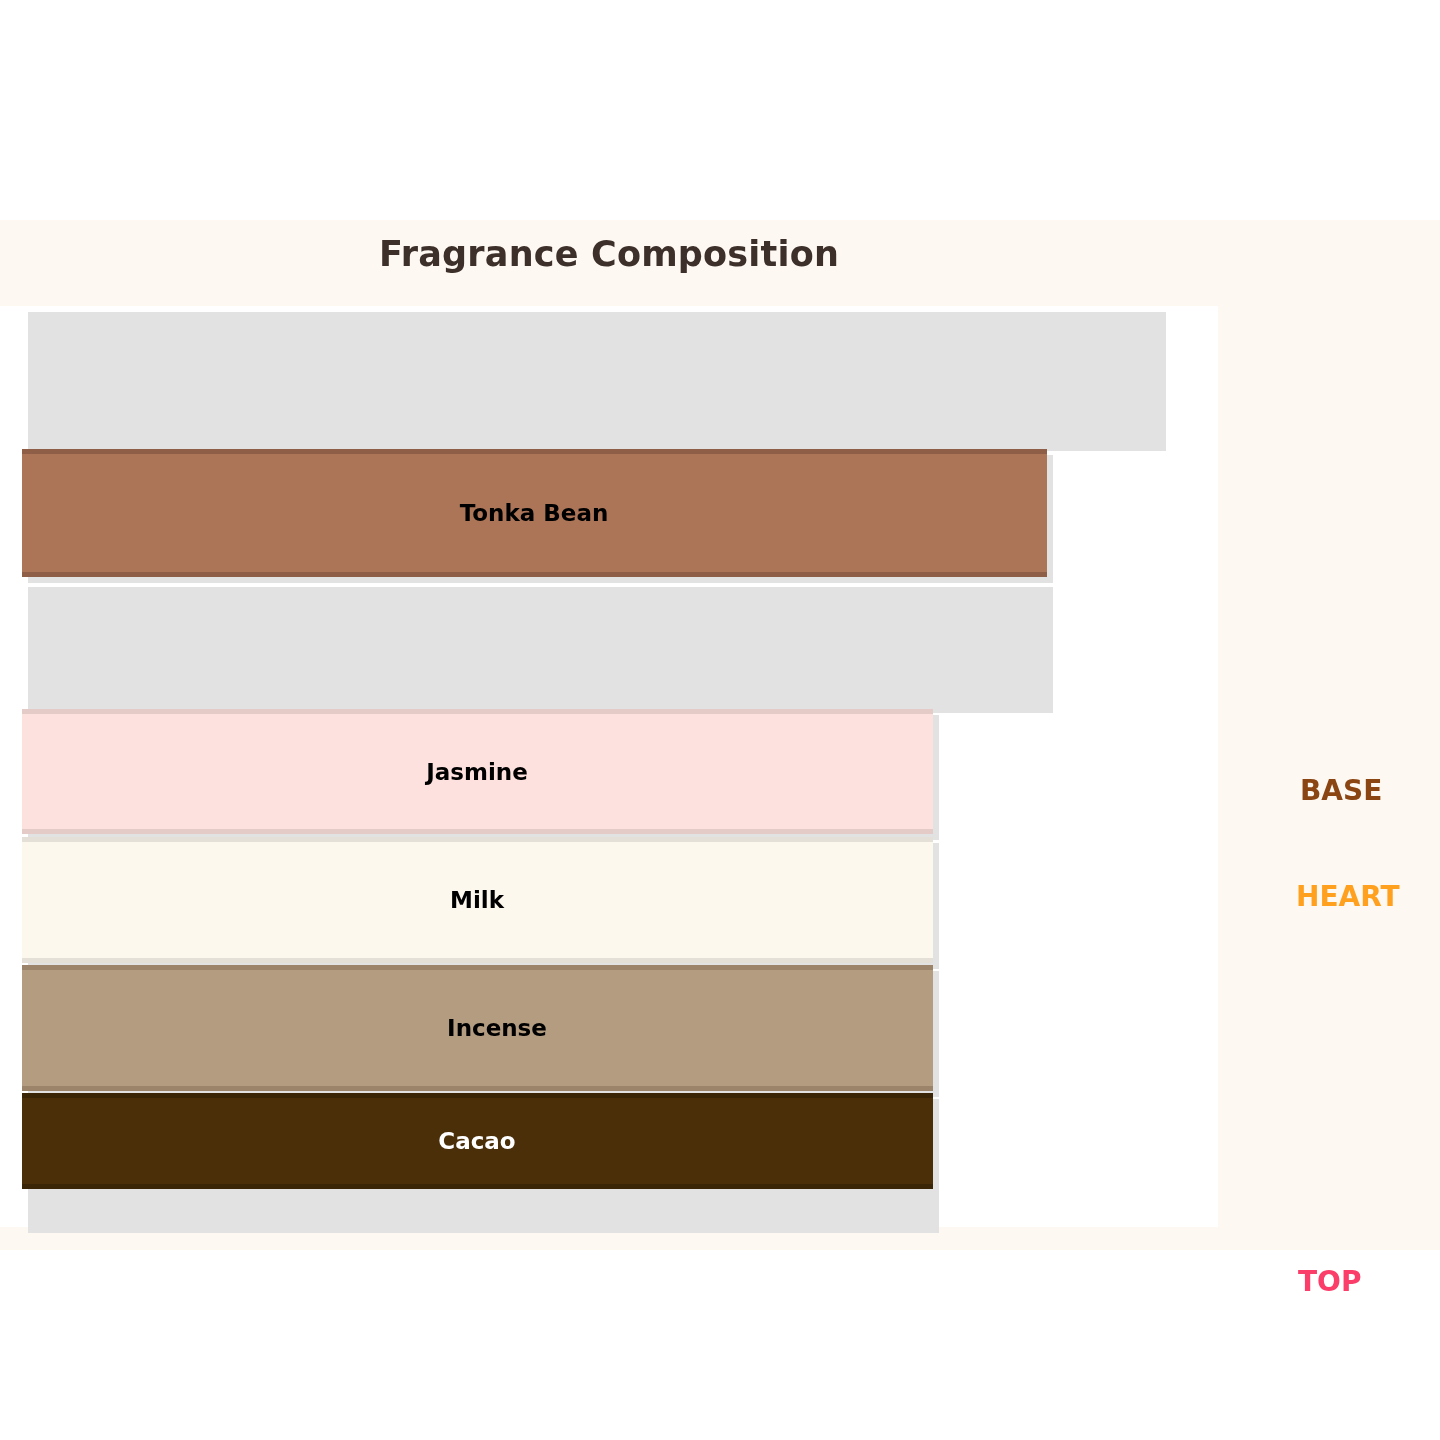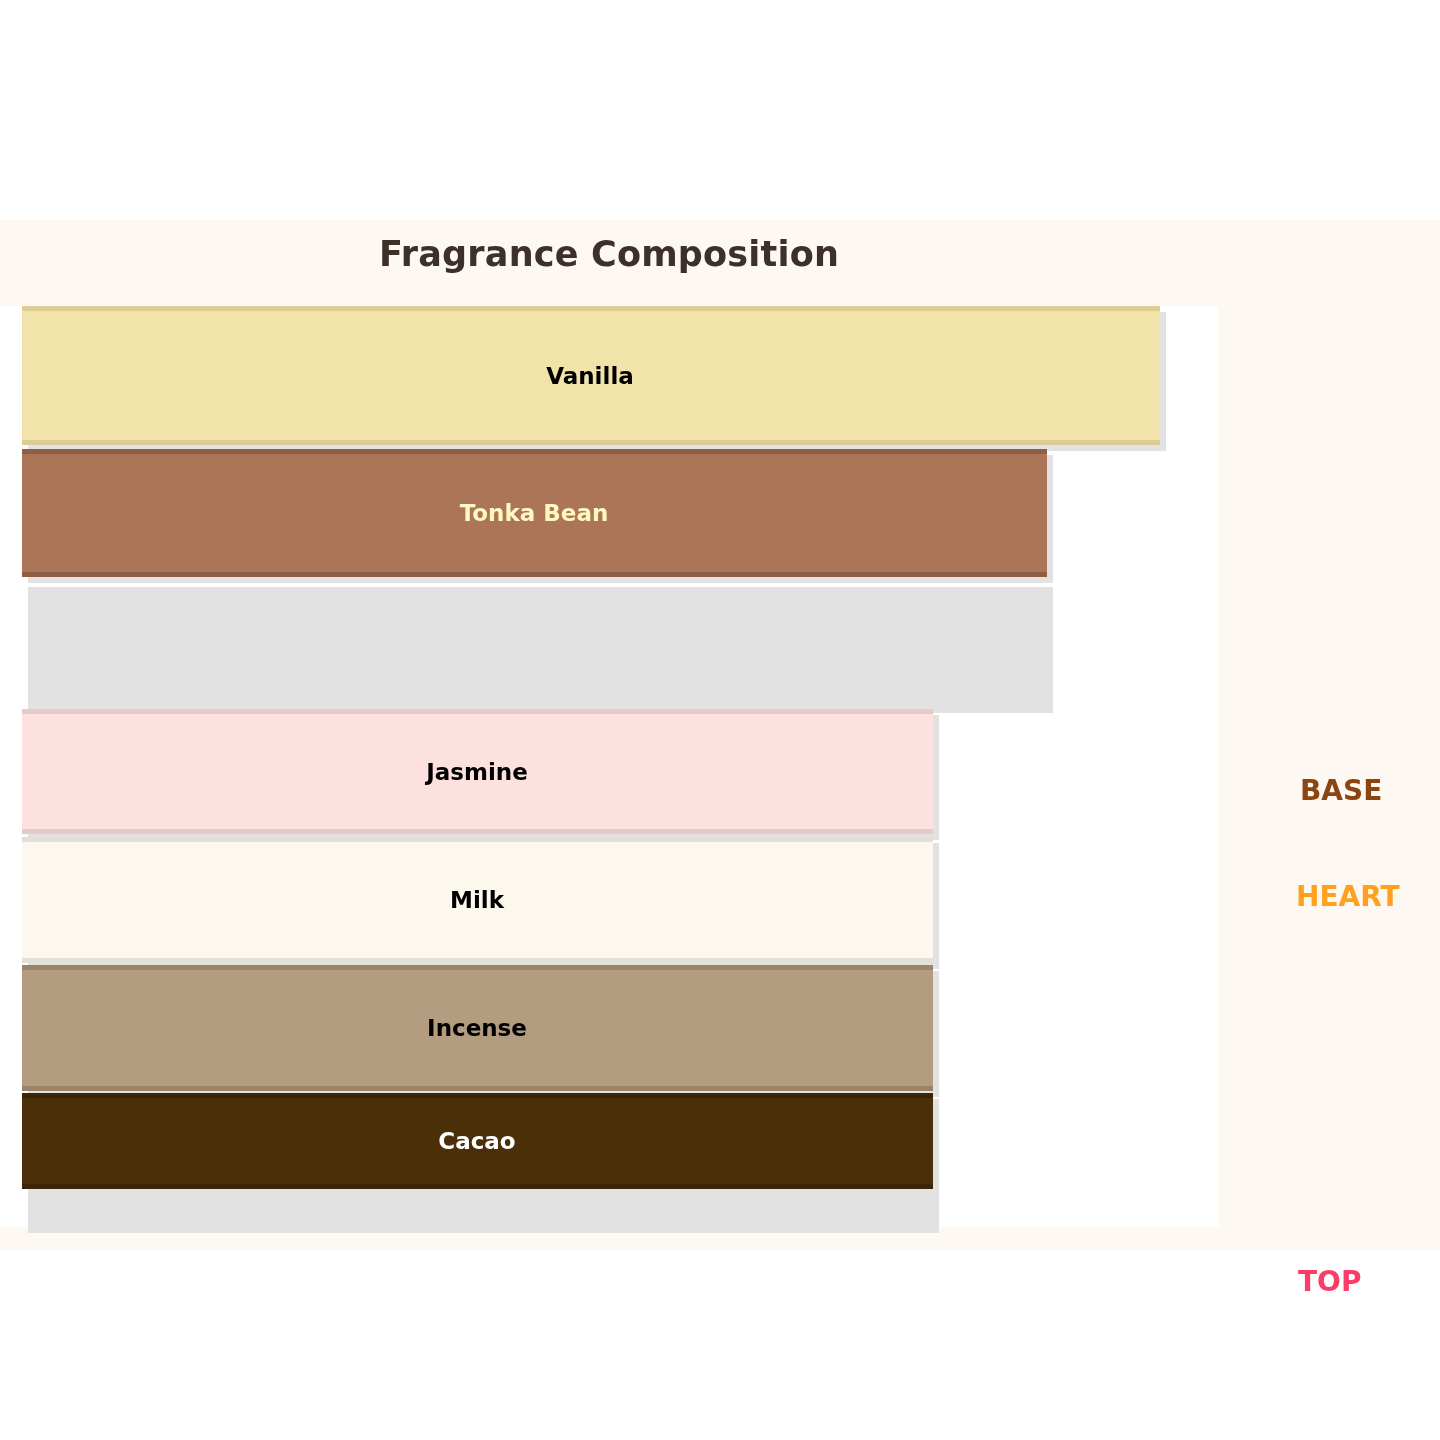--- a/index.html
+++ b/index.html
@@ -84,39 +84,36 @@
 </head>
 <body>
 
 <div id="figure">
 
   <div id="chart-title">Fragrance Composition</div>
 
   <div id="plot-area">
 
   <div class="band-shadow" style="left: 28px; top: 6px; width: 1138px; height: 139px;"></div>
-      <div class="band" style="top: 0px; height: 139px; width: 1138px; background: rgb(242, 227, 170); border-top: 5px solid rgb(219, 205, 148); border-bottom: 5px solid rgb(219, 205, 148);">
-        <div class="band-label" style="color: rgb(0, 0, 0); left: -1px;">Vanilla</div>
-      </div>
       <div class="band-shadow" style="left: 28px; top: 149px; width: 1025px; height: 128px;"></div>
       <div class="band" style="top: 143px; height: 128px; width: 1025px; background: rgb(173, 117, 88); border-top: 5px solid rgb(142, 95, 70); border-bottom: 5px solid rgb(142, 95, 70);">
-        <div class="band-label" style="color: #fef9c3; left: -0.5px;">Tonka Bean</div>
+        <div class="band-label" style="color: #000000; left: -0.5px;">Tonka Bean</div>
       </div>
       <div class="band-shadow" style="left: 28px; top: 281px; width: 1025px; height: 126px;"></div>
       <div class="band-shadow" style="left: 28px; top: 409px; width: 911px; height: 125px;"></div>
       <div class="band" style="top: 403px; height: 125px; width: 911px; background: rgb(253, 225, 222); border-top: 5px solid rgb(228, 203, 200); border-bottom: 5px solid rgb(228, 203, 200);">
         <div class="band-label" style="color: rgb(0, 0, 0); left: -0.5px;">Jasmine</div>
       </div>
       <div class="band-shadow" style="left: 28px; top: 537px; width: 911px; height: 126px;"></div>
       <div class="band" style="top: 531px; height: 126px; width: 911px; background: rgb(253, 248, 238); border-top: 5px solid rgb(228, 224, 215); border-bottom: 5px solid rgb(228, 224, 215);">
         <div class="band-label" style="color: rgb(0, 0, 0); left: -0.5px;">Milk</div>
       </div>
       <div class="band-shadow" style="left: 28px; top: 665px; width: 911px; height: 126px;"></div>
       <div class="band" style="top: 659px; height: 126px; width: 911px; background: rgb(180, 156, 128); border-top: 5px solid rgb(155, 132, 105); border-bottom: 5px solid rgb(155, 132, 105);">
-        <div class="band-label" style="color: rgb(0, 0, 0); left: -0.5px;">Incense</div>
+        <div class="band-label" style="color: rgb(0, 0, 0); left: -0.5px; padding-left: 20px;">Incense</div>
       </div>
       <div class="band-shadow" style="left: 28px; top: 793px; width: 911px; height: 134px;"></div>
       <div class="band" style="top: 787px; height: 96px; width: 911px; background: rgb(74, 47, 9); border-top: 5px solid rgb(58, 37, 6); border-bottom: 5px solid rgb(58, 37, 6);">
         <div class="band-label" style="color: rgb(255, 255, 255); left: -0.5px;">Cacao</div>
       </div>
     </div>
 
   <div id="axis-labels">
 
   <div class="axis-label" style="color: rgb(139, 69, 19); top: 468px; left: 82px;">BASE</div>

